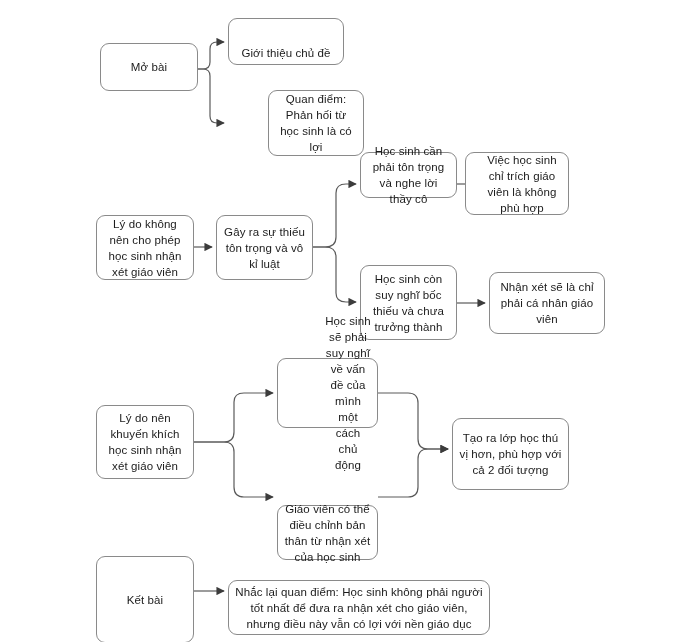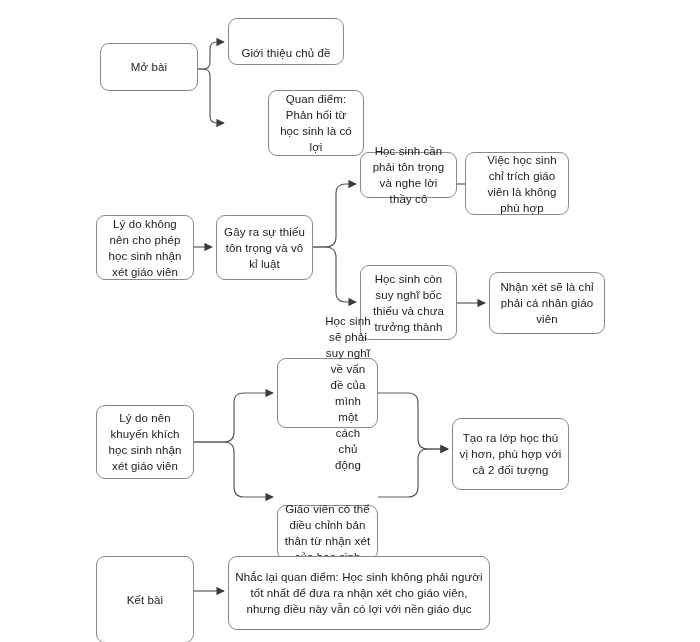--- a/index.html
+++ b/index.html
@@ -139,17 +139,17 @@
   </div>
 
   <div class="node" style="left:452px;top:418px;width:117px;height:72px;">
     <span>Tạo ra lớp học thú vị hơn, phù hợp với cả 2 đối tượng</span>
   </div>
 
   <div class="node" style="left:96px;top:556px;width:98px;height:87px;">
     <span>Kết bài</span>
   </div>
 
-  <div class="node" style="left:228px;top:556px;width:262px;height:74px;">
+  <div class="node" style="left:228px;top:580px;width:262px;height:55px;">
     <span>Nhắc lại quan điểm: Học sinh không phải người tốt nhất để đưa ra nhận xét cho giáo viên, nhưng điều này vẫn có lợi với nền giáo dục</span>
   </div>
 
 </div>
 
 </body></html>

